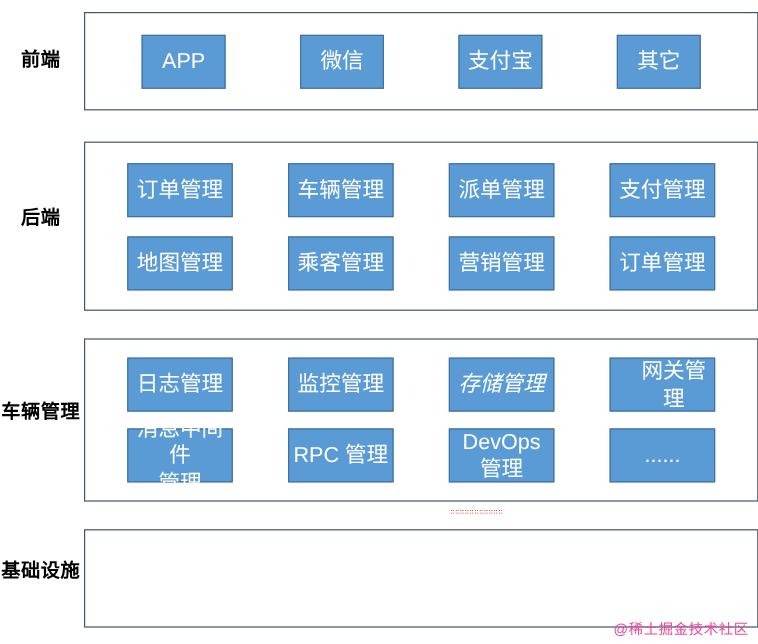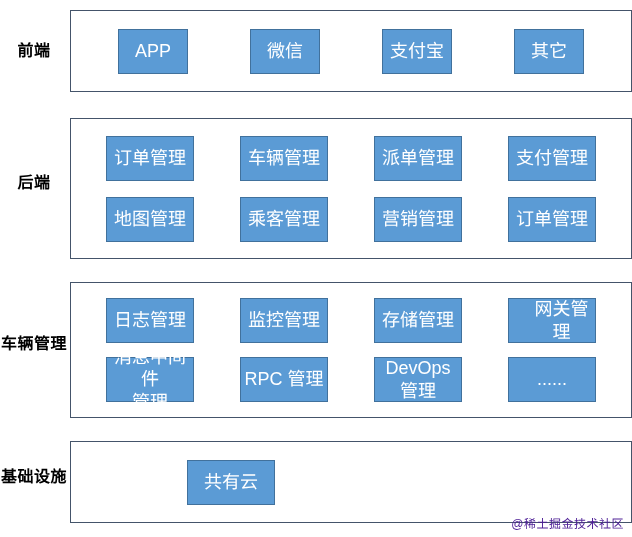--- a/index.html
+++ b/index.html
@@ -103,21 +103,21 @@
     background-size: 4px 3px;
     background-repeat: repeat-x;
   }
 
   
   .watermark {
     position: absolute;
     right: 8px;
     bottom: 6px;
     font-size: 12px;
-    color: #4c1d95;
+    color: #ec4899;
     letter-spacing: 0.5px;
     user-select: none;
   }
 </style>
 </head>
 <body>
 
 <div id="diagram">
 
   <div class="layer" id="layer-frontend" style="left:0; top:10px; width:632px; height:82px;">
@@ -177,21 +177,21 @@
   <div class="layer" id="layer-foundation" style="left:0; top:282px; width:632px; height:136px;">
     <div class="layer-label" style="top:53px;">车辆管理</div>
     <div class="layer-box">
       <div class="node-row" style="justify-content:space-around; padding:0 12px; margin-bottom:14px;">
         <div class="node" style="width:88px;">
           <span class="node-text">日志管理</span>
         </div>
         <div class="node" style="width:88px;">
           <span class="node-text">监控管理</span>
         </div>
-        <div class="node" style="width:88px;">
+        <div class="node" style="width:88px;font-style:italic;">
           <span class="node-text">存储管理</span>
         </div>
         <div class="node" style="width:88px;padding-left:19px;">
           <span class="node-text">网关管理</span>
         </div>
       </div>
       <div class="node-row" style="justify-content:space-around; padding:0 12px;">
         <div class="node tall" style="width:88px;">
           <span class="node-text">消息中间件
 管理</span>
@@ -208,22 +208,19 @@
           <span class="node-text">......</span>
         </div>
       </div>
     </div>
   </div>
 
   <div class="layer" id="layer-infrastructure" style="left:0; top:441px; width:632px; height:82px;">
     <div class="layer-label" style="top:27px;">基础设施</div>
     <div class="layer-box">
       <div class="node-row" style="justify-content:flex-start; padding-left:116px;">
-        <div class="node" style="width:88px; margin-right:74px;">
-          <span class="node-text">共有云</span>
-        </div>
       </div>
     </div>
   </div>
 
   <div class="watermark">@稀土掘金技术社区</div>
 
 </div>
 
 </body></html>

